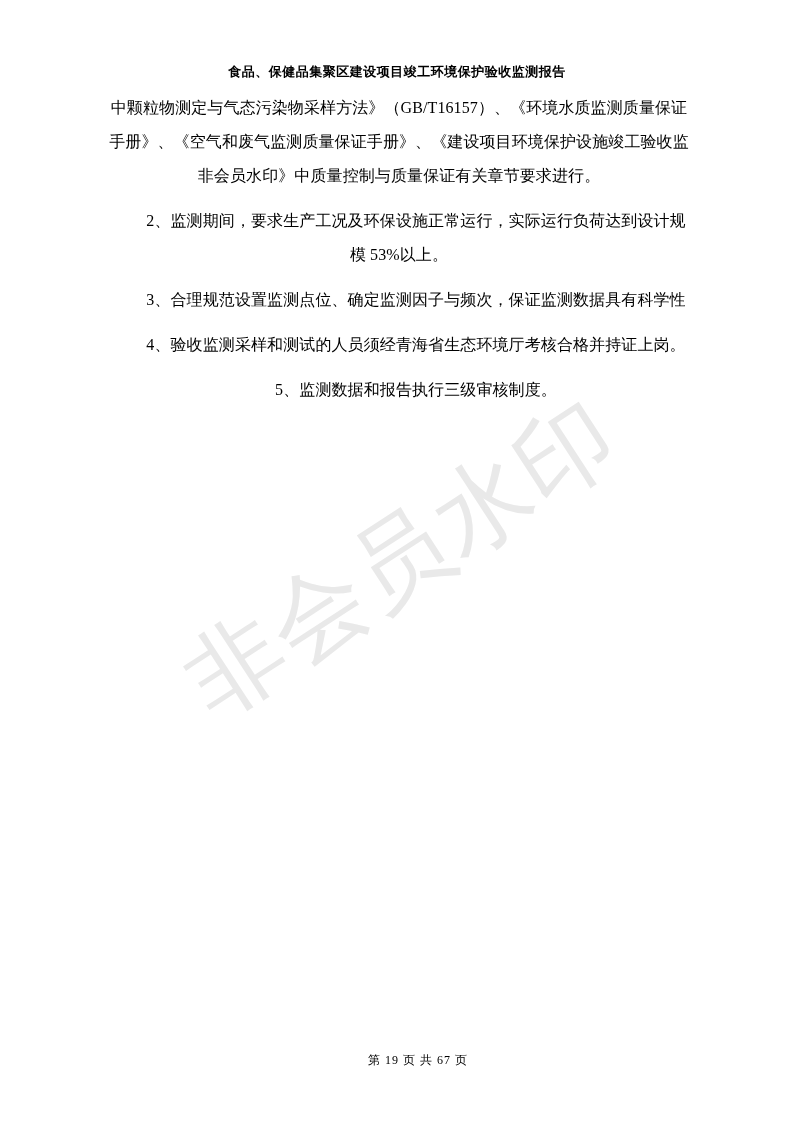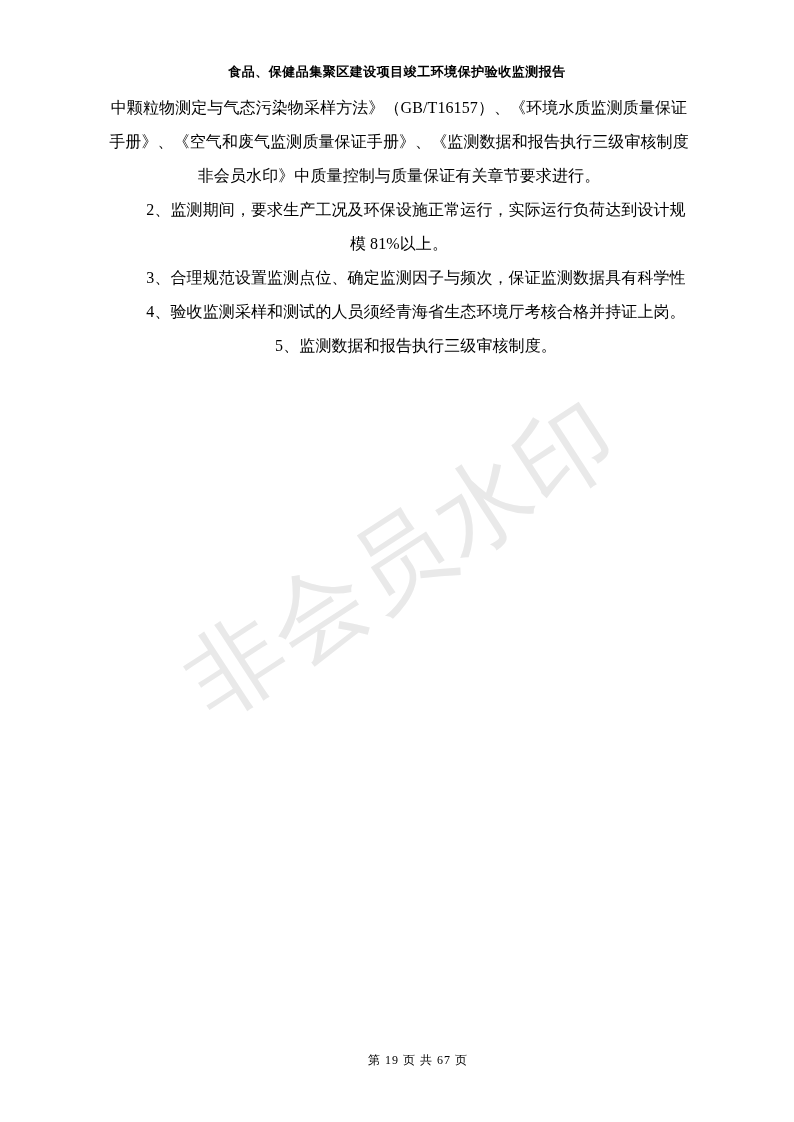--- a/index.html
+++ b/index.html
@@ -38,20 +38,21 @@
     line-height: 34px;
     letter-spacing: 0.1px;
     text-align: center;
     z-index: 2;
   }
   .body-line {
     white-space: nowrap;
   }
   .body-line.indent {
     text-indent: 34px;
+    margin-top: 11px;
   }
   .watermark {
     position: absolute;
     left: 402px;
     top: 560px;
     transform: translate(-50%, -50%) rotate(-33deg);
     transform-origin: center center;
     font-family: "Liberation Sans", "DejaVu Sans", sans-serif;
     font-size: 96px;
     letter-spacing: 2px;
@@ -77,25 +78,25 @@
 <body>
 
 <div class="page">
 
   <div class="doc-header">食品、保健品集聚区建设项目竣工环境保护验收监测报告</div>
 
   <div class="watermark">非会员水印</div>
 
   <div class="body-text">
     <div class="body-line">中颗粒物测定与气态污染物采样方法》（GB/T16157）、《环境水质监测质量保证</div>
-    <div class="body-line">手册》、《空气和废气监测质量保证手册》、《监测数据和报告执行三级审核制度</div>
+    <div class="body-line">手册》、《空气和废气监测质量保证手册》、《建设项目环境保护设施竣工验收监</div>
     <div class="body-line">非会员水印》中质量控制与质量保证有关章节要求进行。</div>
 
     <div class="body-line indent">2、监测期间，要求生产工况及环保设施正常运行，实际运行负荷达到设计规</div>
-    <div class="body-line">模 81%以上。</div>
+    <div class="body-line">模 53%以上。</div>
 
     <div class="body-line indent">3、合理规范设置监测点位、确定监测因子与频次，保证监测数据具有科学性</div>
 
     <div class="body-line indent">4、验收监测采样和测试的人员须经青海省生态环境厅考核合格并持证上岗。</div>
 
     <div class="body-line indent">5、监测数据和报告执行三级审核制度。</div>
   </div>
 
   <div class="doc-footer">第 19 页 共 67 页</div>
 

